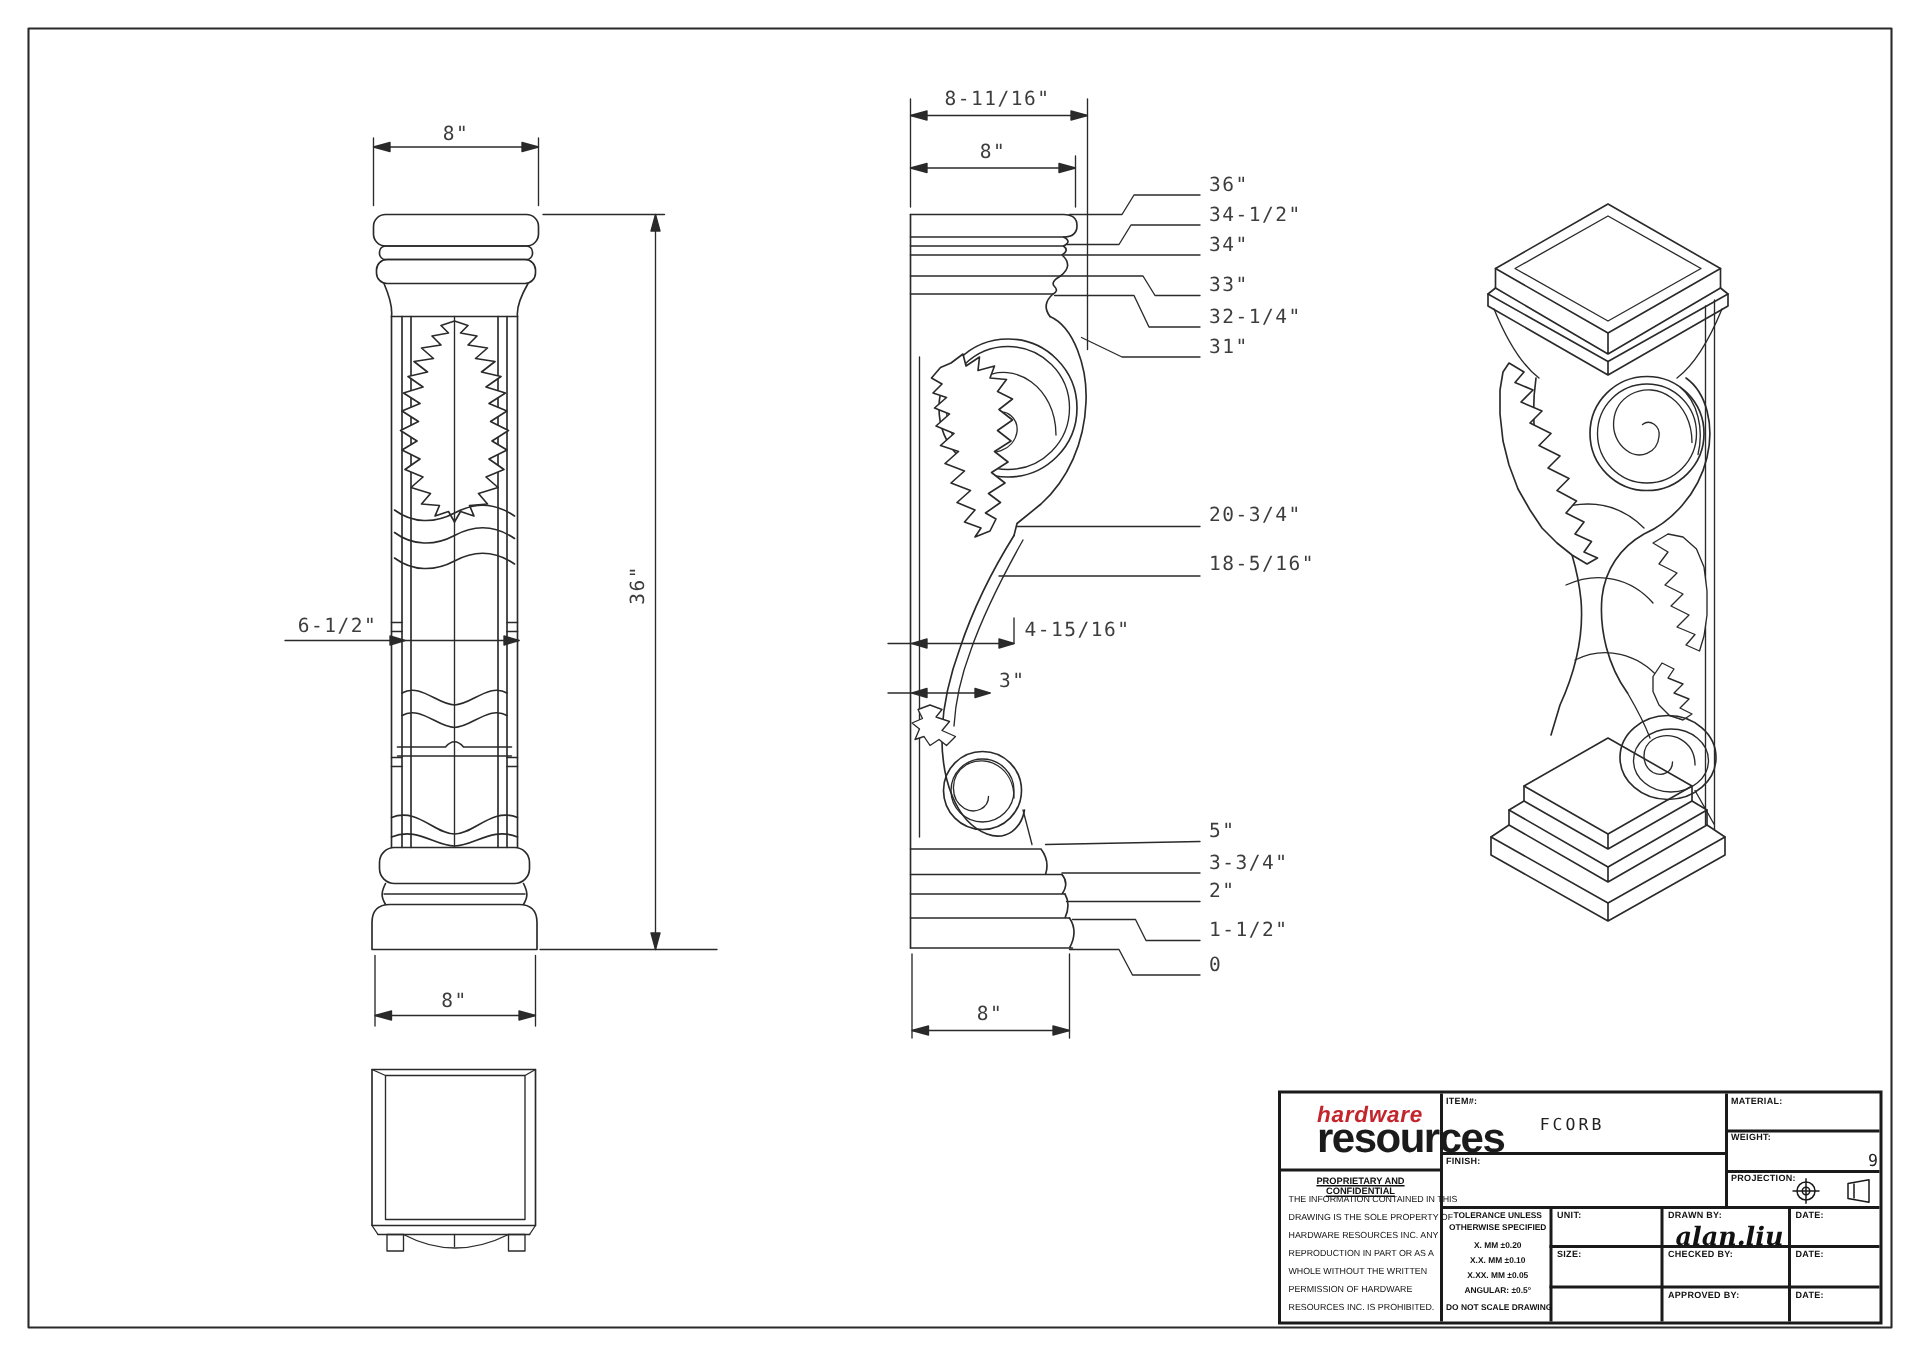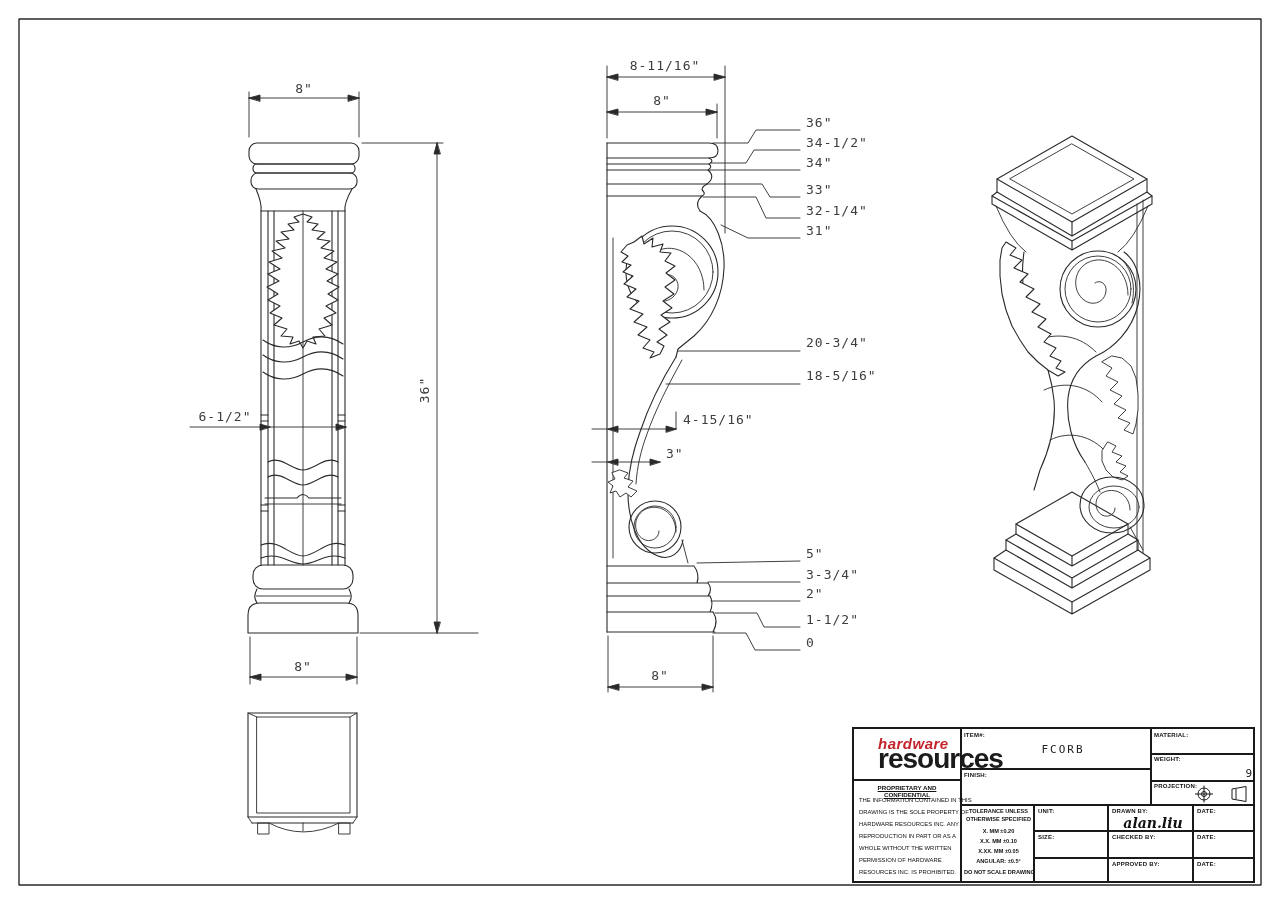--- a/index.html
+++ b/index.html
@@ -8,24 +8,24 @@
   .dim{font-size:13px;letter-spacing:1px;}
   
   .tb{position:absolute;left:852px;top:727px;width:403px;height:156px;border:2px solid #1a1a1a;box-sizing:border-box;background:#fff;font-family:"Liberation Sans",sans-serif;color:#111;}
   .tb .vline,.tb .hline{position:absolute;background:#1a1a1a;}
   .cell-label{position:absolute;font-size:6px;font-weight:bold;letter-spacing:.2px;color:#111;}
   .logo{position:absolute;left:0;top:0;width:106px;height:50px;display:flex;flex-direction:column;justify-content:center;padding-left:24px;box-sizing:border-box;}
   .logo .hw{font-style:italic;font-weight:bold;font-size:15px;line-height:12px;margin-bottom:-2px;letter-spacing:.5px;}
   .logo .res{font-weight:bold;font-size:28px;line-height:22px;letter-spacing:-1px;color:#1b1b1b;}
   .prop-title{position:absolute;left:4px;top:55px;width:98px;text-align:center;font-size:6.2px;font-weight:bold;text-decoration:underline;}
   .prop-line{position:absolute;left:5px;width:100px;font-size:5.9px;white-space:nowrap;}
-  .item-value{position:absolute;left:108px;top:14px;width:172px;text-align:center;font-size:11px;letter-spacing:2px;font-family:"DejaVu Sans Mono",monospace;color:#222;padding-left:15px;}
+  .item-value{position:absolute;left:108px;top:14px;width:172px;text-align:center;font-size:11px;letter-spacing:2px;font-family:"DejaVu Sans Mono",monospace;color:#222;}
   .weight-value{position:absolute;left:298px;top:38px;width:100px;text-align:right;font-size:11px;font-family:"DejaVu Sans Mono",monospace;color:#222;}
   .tol-line{position:absolute;left:110px;width:69px;text-align:center;font-size:5.6px;white-space:nowrap;font-weight:bold;}
-  .sig{position:absolute;left:262px;top:86px;width:74px;text-align:center;font-size:14px;font-style:italic;font-weight:bold;font-family:"DejaVu Serif",serif;color:#111;}
+  .sig{position:absolute;left:262px;top:86px;width:74px;text-align:center;font-size:17px;font-style:italic;font-weight:bold;font-family:"DejaVu Serif",serif;color:#111;}
 </style>
 </head>
 <body>
 
 <div class="sheet">
 
 <svg width="1280" height="904" viewBox="0 0 1280 904">
   <g stroke="#2a2a2a" stroke-width="1.1" fill="none" stroke-linejoin="round" stroke-linecap="round">
 
     <rect x="19" y="19" width="1242" height="866" stroke-width="1.4"></rect>

